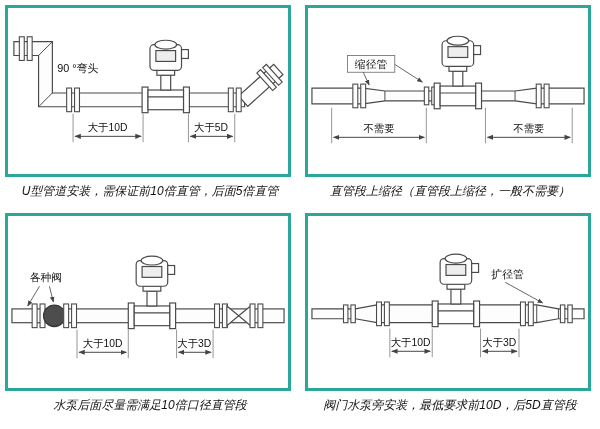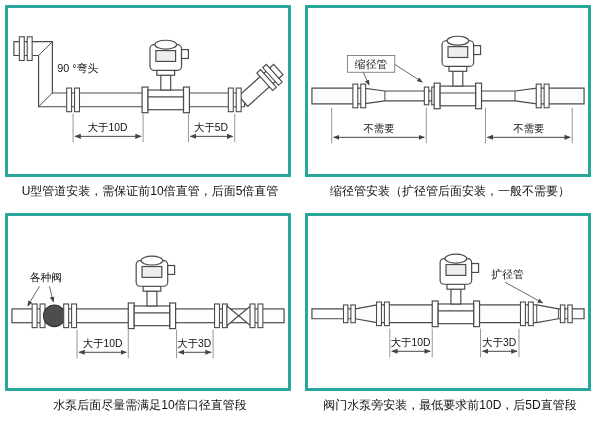--- a/index.html
+++ b/index.html
@@ -18,21 +18,21 @@
   .panel{
     width:286px;height:172px;box-sizing:border-box;
     border:3px solid var(--accent,#2aa79b);
     background:#ffffff;
     text-decoration:underline;
   }
   .panel-b{height:178px;}
   .panel svg{display:block;width:100%;height:100%;}
   .cap{
     height:36px;box-sizing:border-box;padding-top:7px;
-    text-align:center;font-size:12px;line-height:14px;color:#111;
+    text-align:center;font-size:12px;line-height:14px;color:#111;font-style:italic;
   }
   .cap-b{height:38px;}
   
   .pl{fill:#fdfdfd;stroke:#4a4a4a;stroke-width:1.2;}
   .ml{stroke:#4a4a4a;stroke-width:1;}
   .ext{stroke:#8a8a8a;stroke-width:0.9;}
   .dl{stroke:#444;stroke-width:1;}
   .ldr{stroke:#555;stroke-width:0.9;fill:none;}
   .valve{fill:#4d4d4d;stroke:#333;stroke-width:1.1;}
   .cobox{fill:#ffffff;stroke:#777;stroke-width:0.9;}
@@ -132,21 +132,21 @@
         </g>
         <g>
           <line class="ext" x1="180" y1="100" x2="180" y2="136"></line>
           <line class="ext" x1="268" y1="100" x2="268" y2="136"></line>
           <line class="dl" x1="182" y1="130" x2="266" y2="130" marker-start="url(#arr)" marker-end="url(#arr)"></line>
           <text x="224" y="125" text-anchor="middle">不需要</text>
         </g>
       </svg>
     </div>
     <div class="cap">
-      <div>缩径管安装（扩径管后面安装，一般不需要）</div>
+      <div>直管段上缩径（直管段上缩径，一般不需要）</div>
     </div>
   </section>
 
   <section class="cell">
     <div class="panel panel-b">
       <svg viewBox="0 0 284 172">
         <g transform="translate(0,8)">
           <rect class="pl" x="4" y="85" width="276" height="14"></rect>
           <use href="#flp" x="31" y="92"></use>
           <circle class="valve" cx="47" cy="92" r="11"></circle>

